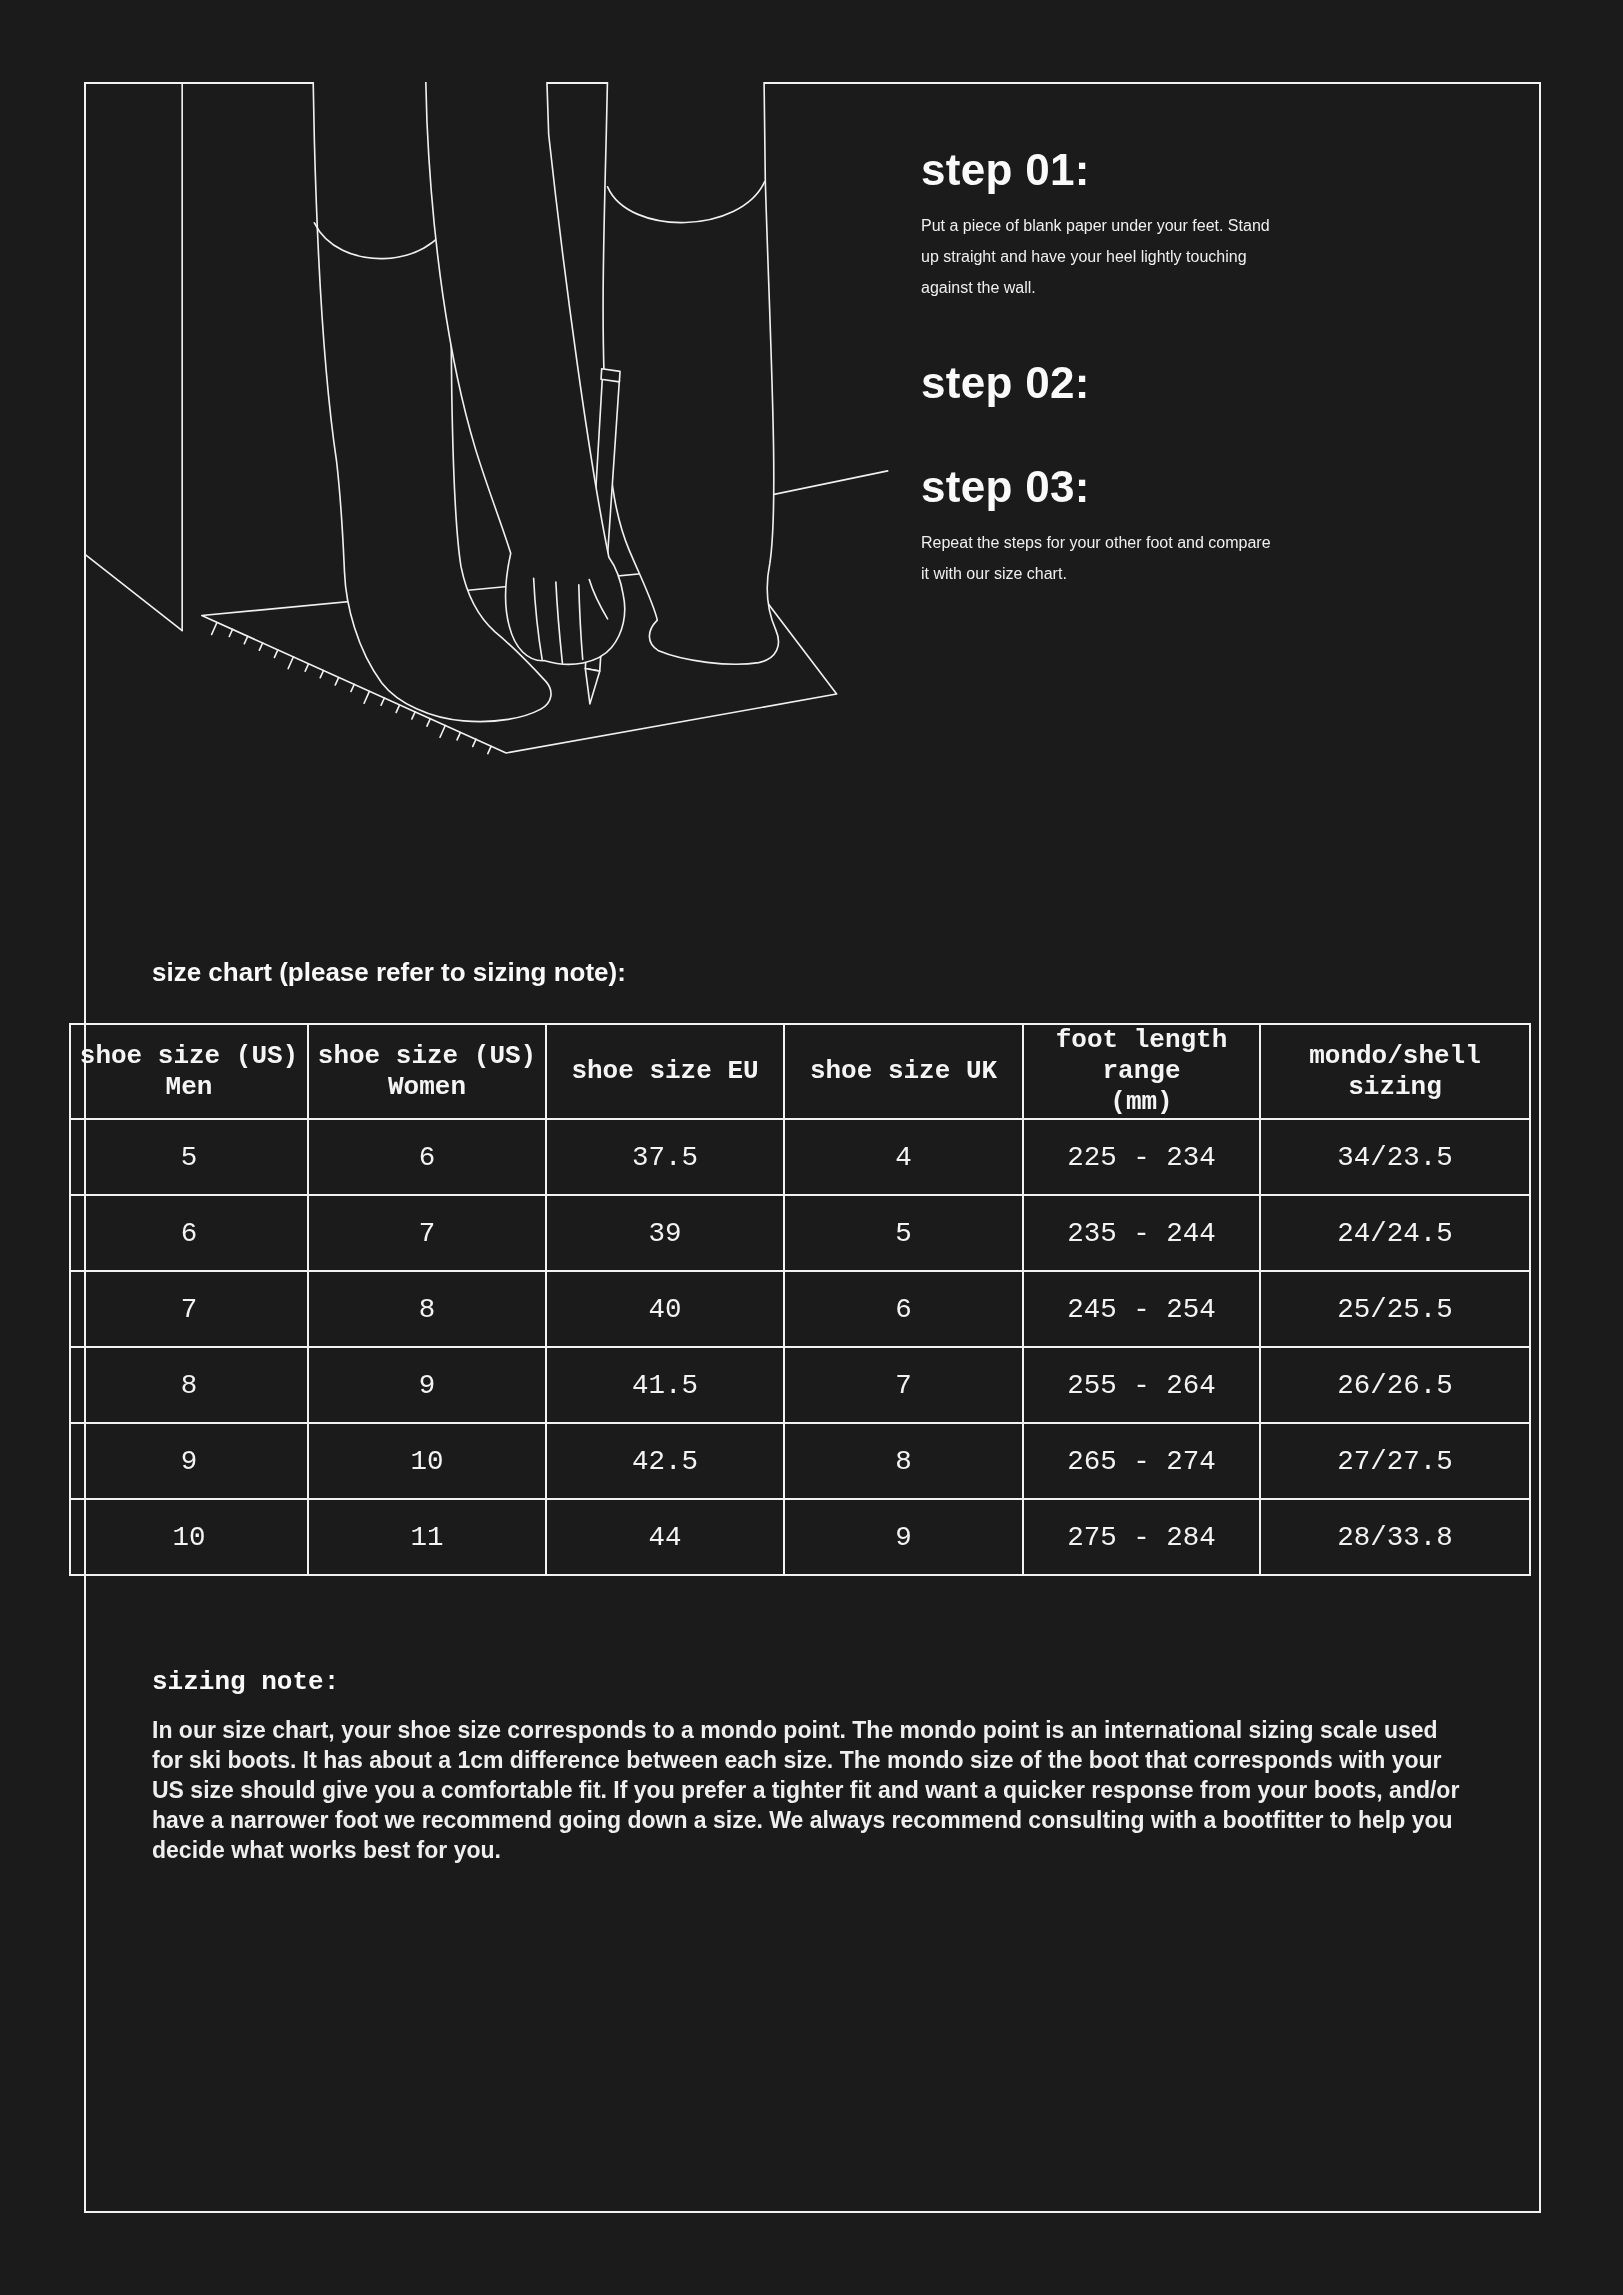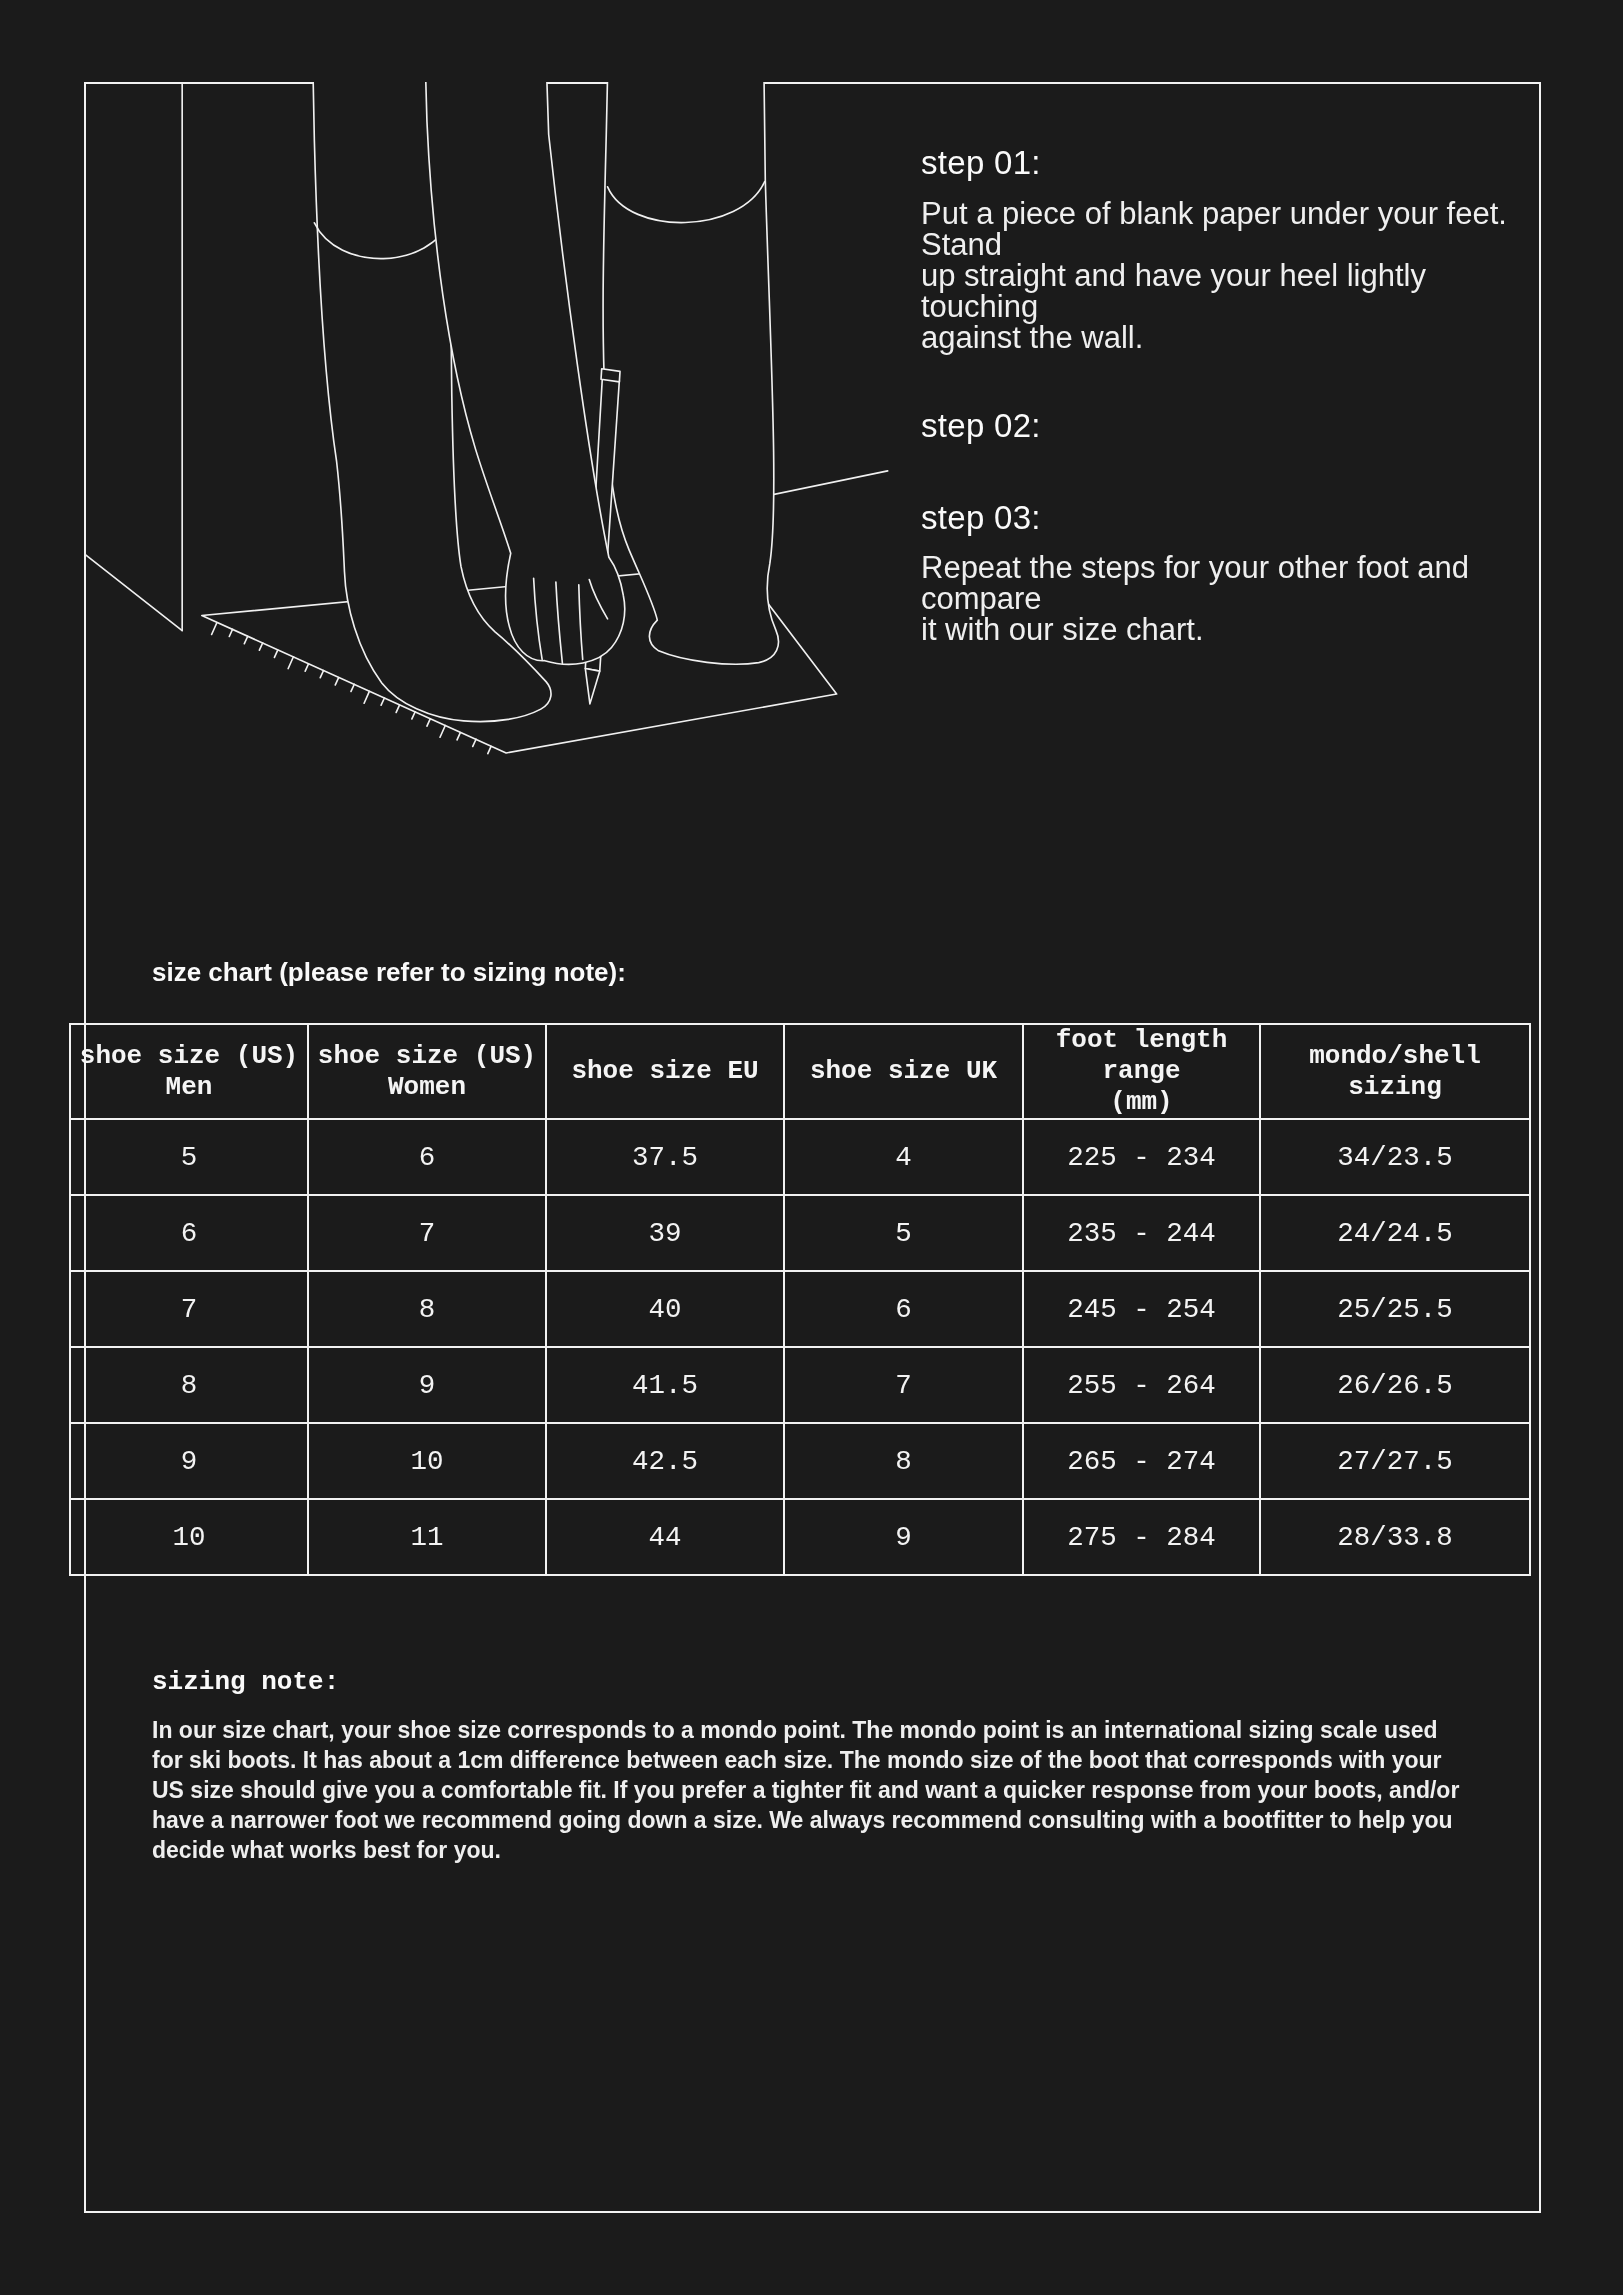--- a/index.html
+++ b/index.html
@@ -25,29 +25,29 @@
   }
   .illustration svg{display:block;width:100%;height:100%;}
   .steps{
     position:absolute;
     left:921px;top:145px;
     width:615px;
   }
   .step + .step{margin-top:55px;}
   .step h3{
     margin:0 0 15.7px 0;
-    font-size:33px;
-    font-weight:400;
+    font-size:44px;
+    font-weight:700;
     line-height:1.12;
     color:#fafafa;
     letter-spacing:0.3px;
   }
   .step p{
     margin:0;
-    font-size:31px;
+    font-size:16px;
     line-height:31px;
     font-weight:400;
     color:#efefef;
     white-space:pre-line;
   }
   .section-heading{
     position:absolute;
     font-size:26px;
     font-weight:700;
     line-height:31px;

